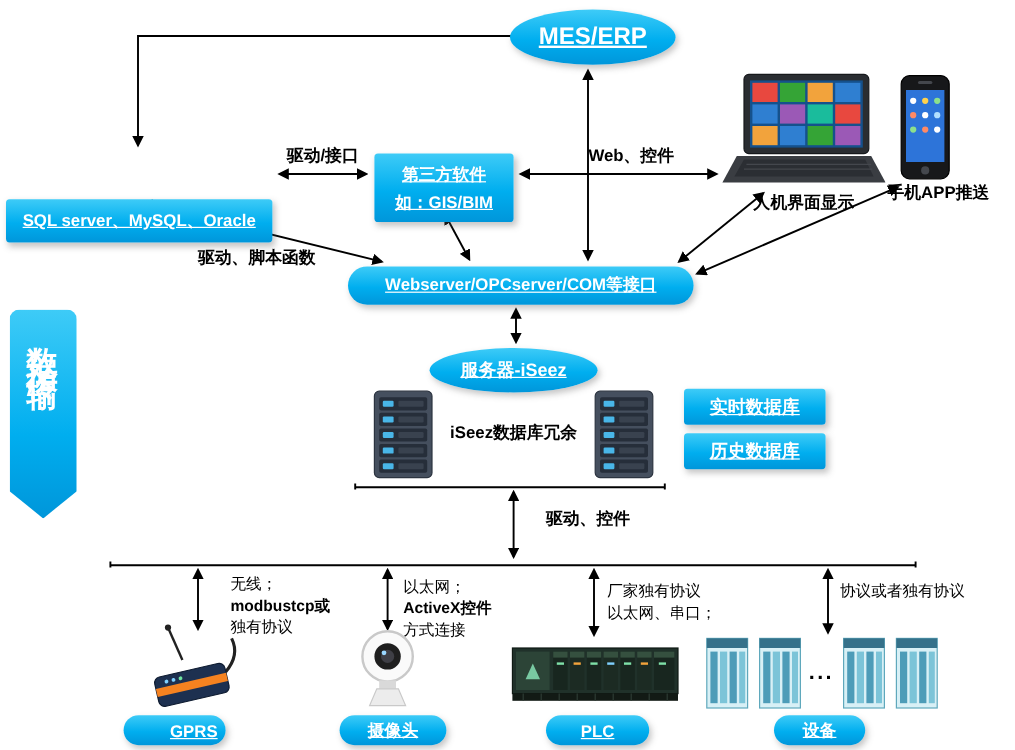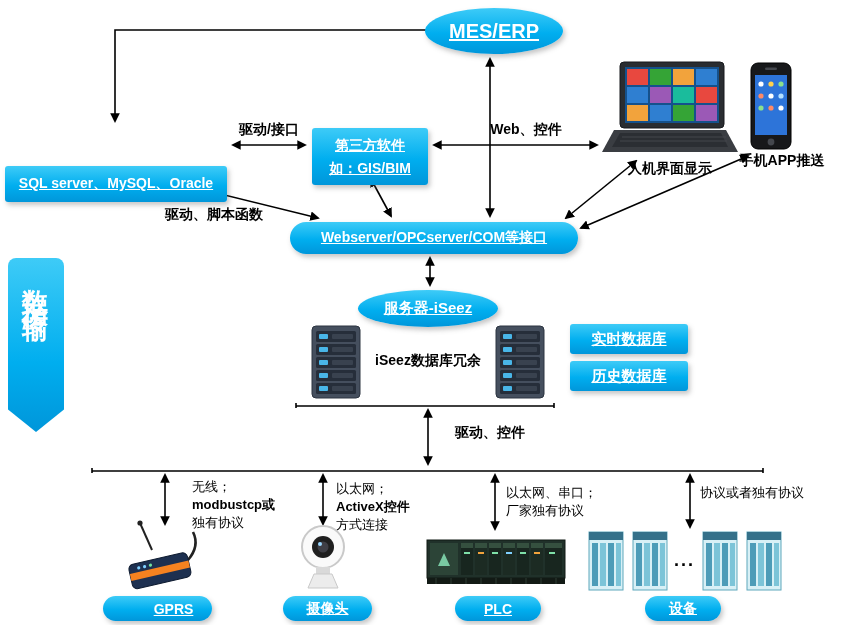--- a/index.html
+++ b/index.html
@@ -179,22 +179,22 @@
     <div>无线；</div>
     <div class="bold-line">modbustcp或</div>
     <div>独有协议</div>
   </div>
   <div class="label conn" style="left:336px;top:480px;width:112px;">
     <div>以太网；</div>
     <div class="bold-line">ActiveX控件</div>
     <div>方式连接</div>
   </div>
   <div class="label conn" style="left:506px;top:484px;width:135px;">
+    <div>厂家独有协议</div>
     <div>以太网、串口；</div>
-    <div>厂家独有协议</div>
   </div>
   <div class="label conn" style="left:700px;top:484px;width:140px;">
     <div>协议或者独有协议</div>
   </div>
 
   <svg class="illu" style="left:118px;top:518px;" width="86" height="74" viewBox="0 0 86 74">
     <line x1="22" y1="5" x2="34" y2="32" stroke="#222" stroke-width="2"></line>
     <circle cx="22" cy="5" r="2.6" fill="#222"></circle>
     <path d="M70,42 q12,-14 5,-28" stroke="#222" stroke-width="2.6" fill="none"></path>
     <g transform="rotate(-13 43 53)">
@@ -287,18 +287,18 @@
     <g transform="translate(44,0)">
       <rect x="1" y="2" width="34" height="58" fill="#d8f0f6" stroke="#5fa8bc"></rect>
       <rect x="1" y="2" width="34" height="8" fill="#35718a"></rect>
       <rect x="4" y="13" width="6" height="43" fill="#4d9cb8"></rect>
       <rect x="12" y="13" width="6" height="43" fill="#7cc4d8"></rect>
       <rect x="20" y="13" width="6" height="43" fill="#4d9cb8"></rect>
       <rect x="28" y="13" width="5" height="43" fill="#7cc4d8"></rect>
     </g>
   </svg>
 
-  <div class="node pill" style="left:103px;top:596px;width:109px;height:25px;font-size:14px;padding-left:32px;">GPRS</div>
+  <div class="node pill" style="left:103px;top:596px;width:85px;height:25px;font-size:14px;padding-left:32px;">GPRS</div>
   <div class="node pill" style="left:283px;top:596px;width:89px;height:25px;font-size:14px;">摄像头</div>
   <div class="node pill" style="left:455px;top:596px;width:86px;height:25px;font-size:14px;">PLC</div>
   <div class="node pill" style="left:645px;top:596px;width:76px;height:25px;font-size:14px;">设备</div>
 
 </div>
 
 </body></html>

